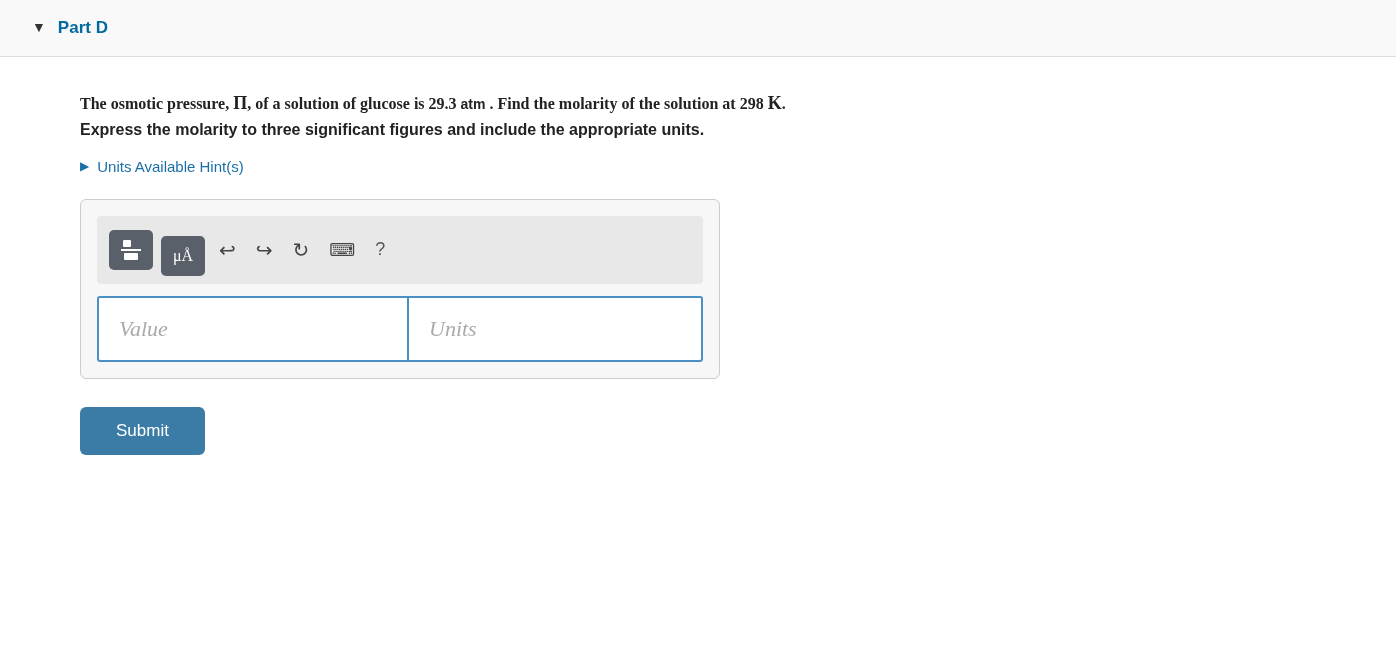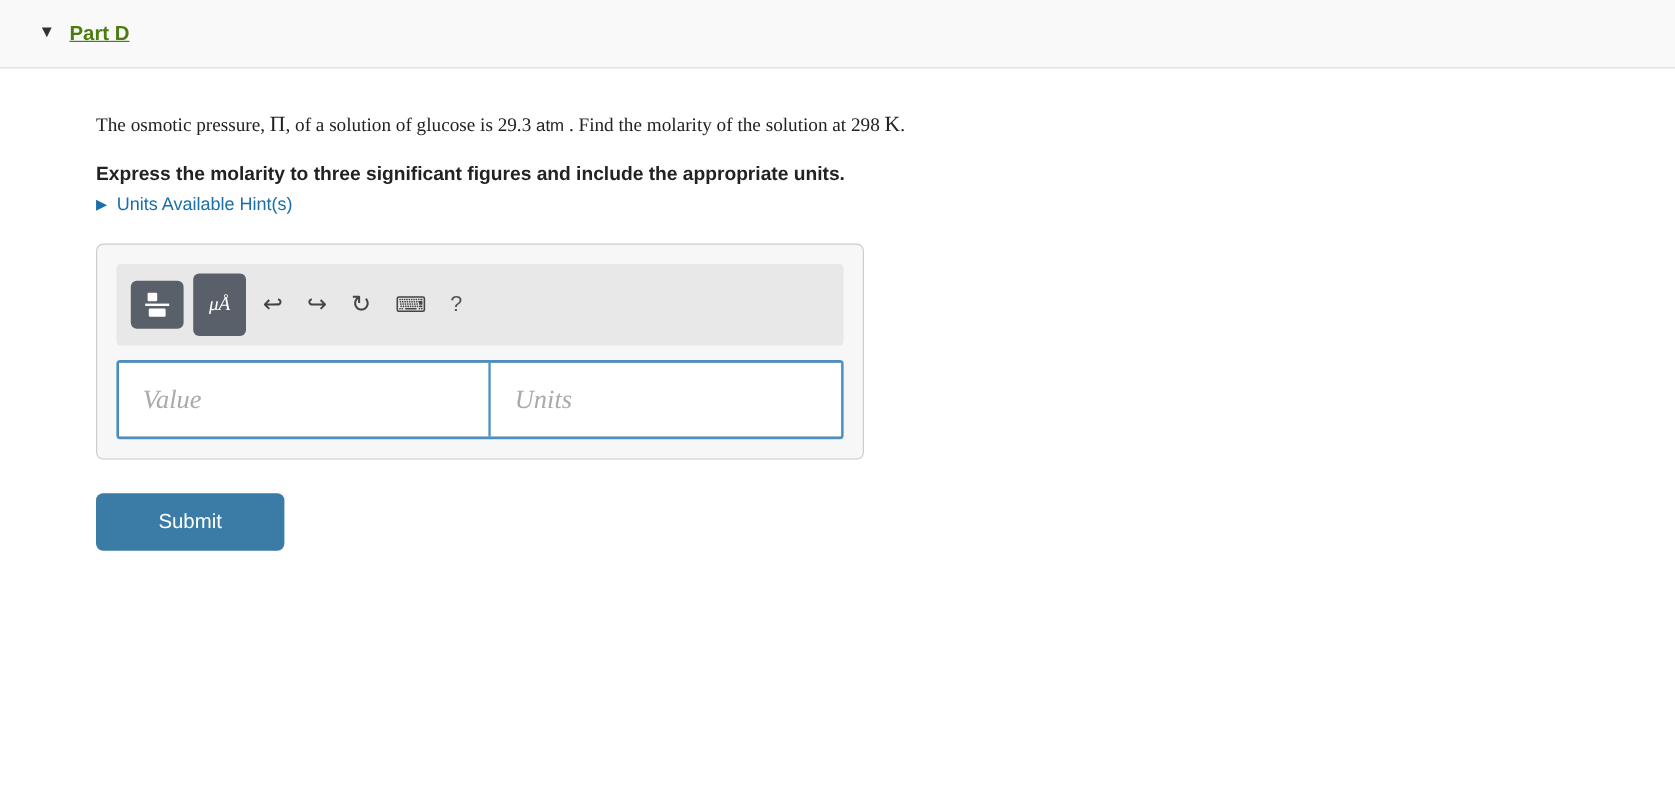--- a/index.html
+++ b/index.html
@@ -30,53 +30,52 @@
 
     .chevron-down {
       font-size: 14px;
       color: #333;
     }
 
     .part-title {
       font-family: Arial, Helvetica, sans-serif;
       font-weight: 700;
       font-size: 17px;
-      color: #4d7c0f;
-      text-decoration: underline;
+      color: #0369a1;
     }
 
     
     .content-area {
       padding: 32px 80px 40px 80px;
     }
 
     .question-text {
       font-size: 16px;
       line-height: 1.6;
       color: #222;
-      margin-bottom: 16px;
       font-family: Georgia, serif;
+      font-weight: bold;
     }
 
     .question-text .pi-symbol {
       font-family: 'Times New Roman', serif;
       font-size: 18px;
     }
 
     .question-text .kelvin-k {
       font-family: 'Times New Roman', serif;
       font-size: 18px;
     }
 
     .instruction-text {
       font-family: Arial, Helvetica, sans-serif;
       font-weight: 700;
       font-size: 16px;
       color: #222;
-      margin-bottom: 4px;
+      margin-bottom: 16px;
       line-height: 1.5;
     }
 
     .hint-link {
       display: flex;
       align-items: center;
       gap: 8px;
       color: #1a6fa8;
       font-family: Arial, Helvetica, sans-serif;
       font-size: 15px;
@@ -126,27 +125,27 @@
     }
 
     .toolbar-btn.fraction-btn {
       width: 44px;
       height: 40px;
       background: #5a6069;
     }
 
     .toolbar-btn.mu-btn {
       width: 44px;
-      height: 52px;
+      height: 40px;
       background: #5a6069;
       font-family: 'Times New Roman', serif;
       font-size: 16px;
-      font-style: italic;
       color: #fff;
       border-radius: 5px;
+      margin-top: 12px;
     }
 
     .toolbar-icon-btn {
       background: none;
       border: none;
       cursor: pointer;
       color: #444;
       font-size: 20px;
       padding: 4px 6px;
       border-radius: 3px;
@@ -163,21 +162,21 @@
       font-size: 18px;
       font-family: Arial, sans-serif;
       font-weight: normal;
       color: #555;
     }
 
     
     .input-row {
       display: flex;
       gap: 0;
-      background: #0c4a6e;
+      background: #1d4ed8;
       border: 2px solid #4a90c4;
       border-radius: 3px;
       overflow: hidden;
     }
 
     .value-input {
       flex: 0 0 45%;
       border: none;
       border-right: 2px solid #4a90c4;
       padding: 18px 20px;
@@ -206,21 +205,21 @@
       color: #aaa;
       font-style: italic;
     }
 
     
     .submit-btn {
       background: #3a7ca5;
       color: #fff;
       border: none;
       border-radius: 6px;
-      padding: 14px 52px;
+      padding: 14px 36px;
       font-size: 17px;
       font-family: Arial, Helvetica, sans-serif;
       font-weight: 500;
       cursor: pointer;
     }
 
     
     .frac-icon-wrapper {
       display: flex;
       flex-direction: column;

